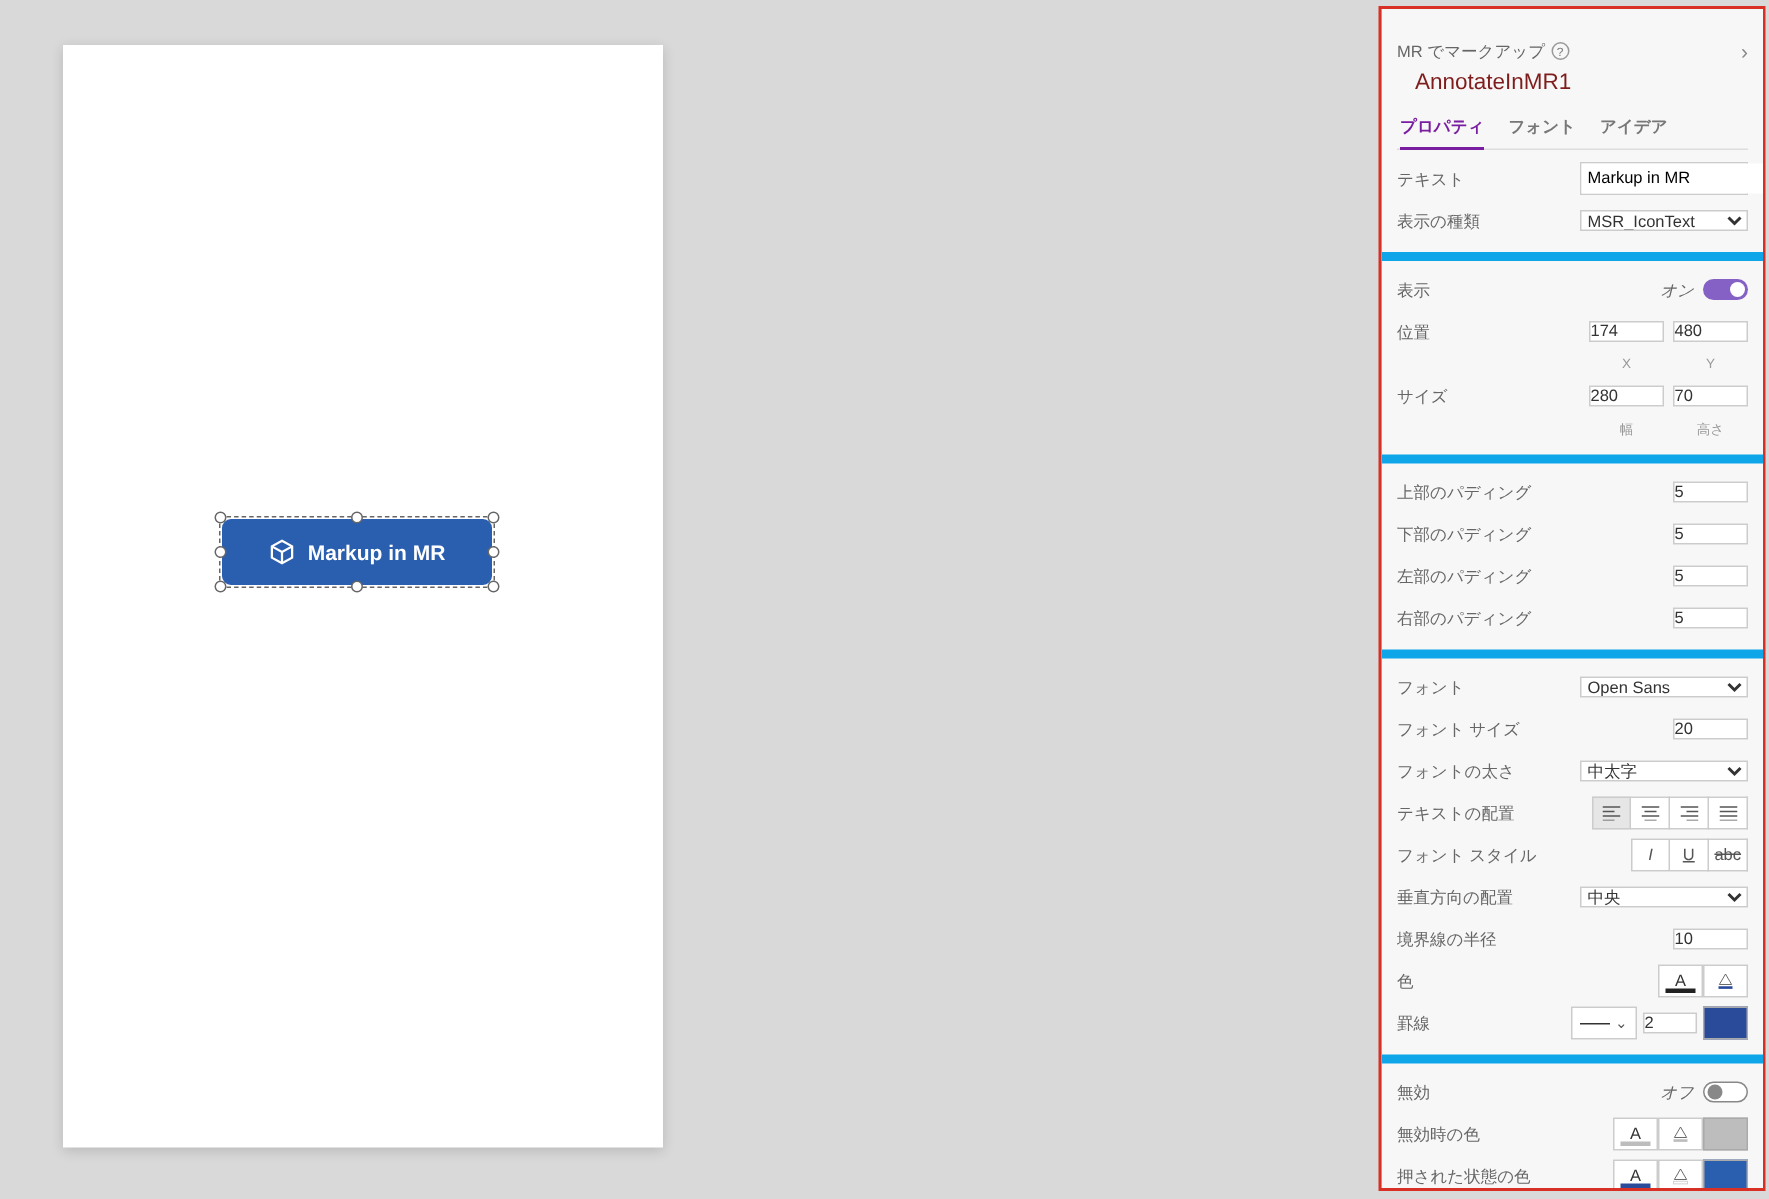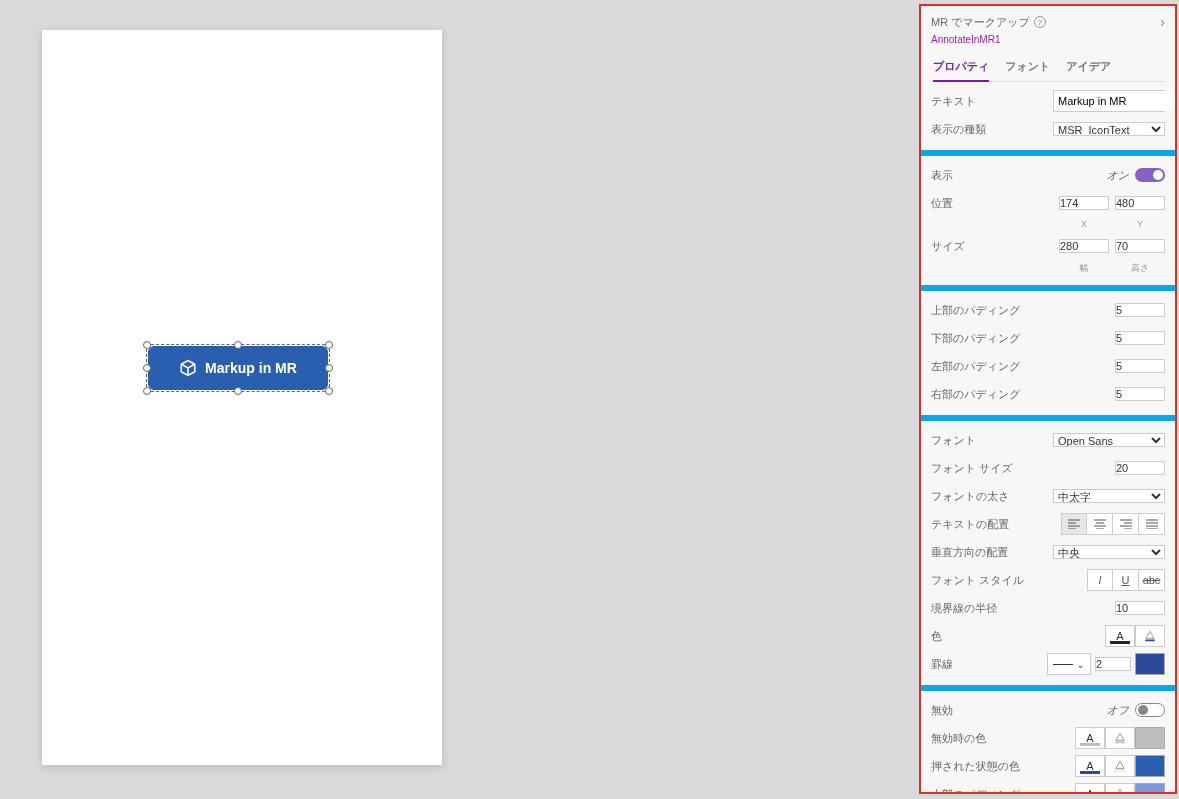--- a/index.html
+++ b/index.html
@@ -70,21 +70,21 @@
     position: absolute;
     right: 2px; top: 4px;
     width: 258px; height: 790px;
     background: #f7f7f7;
     border: 2px solid #d93025;
     overflow-y: auto;
     font-size: 11px;
     color: #555;
   }
   .pp-header {
-    padding: 8px 10px 0 10px;
+    padding: 20px 10px 0 10px;
   }
   .pp-title-row {
     display: flex;
     align-items: center;
     justify-content: space-between;
   }
   .pp-title {
     display: flex; align-items: center; gap: 4px;
     color: #666;
   }
@@ -96,22 +96,23 @@
     align-items: center; justify-content: center;
     font-size: 8px;
     color: #777;
   }
   .chev-right {
     color: #888;
     font-size: 14px;
   }
   .pp-name {
     margin-top: 4px;
-    font-size: 10px;
-    color: #a21caf;
+    font-size: 15px;
+    color: #7f1d1d;
+    margin-left: 12px;
   }
   .pp-tabs {
     display: flex;
     gap: 16px;
     margin-top: 14px;
     padding: 0 2px;
     border-bottom: 1px solid #ddd;
     font-weight: bold;
   }
   .pp-tab {
@@ -381,34 +382,34 @@
             <svg width="12" height="10">
               <line x1="0" y1="1" x2="12" y2="1" stroke="#555"></line>
               <line x1="0" y1="4" x2="12" y2="4" stroke="#555"></line>
               <line x1="0" y1="7" x2="12" y2="7" stroke="#555"></line>
               <line x1="0" y1="10" x2="12" y2="10" stroke="#555"></line>
             </svg>
           </div>
       </div>
     </div>
     <div class="row">
+      <span class="label">フォント スタイル</span>
+      <div class="btn-group">
+        <div class="btn" style="font-style:italic">I</div>
+        <div class="btn" style="text-decoration:underline">U</div>
+        <div class="btn">
+            <span style="text-decoration:line-through">abc</span>
+          </div>
+      </div>
+    </div>
+    <div class="row">
       <span class="label">垂直方向の配置</span>
       <select class="select">
         <option>中央</option>
       </select>
-    </div>
-    <div class="row">
-      <span class="label">フォント スタイル</span>
-      <div class="btn-group">
-        <div class="btn" style="font-style:italic">I</div>
-        <div class="btn" style="text-decoration:underline">U</div>
-        <div class="btn">
-            <span style="text-decoration:line-through">abc</span>
-          </div>
-      </div>
     </div>
     <div class="row">
       <span class="label">境界線の半径</span>
       <input class="input input-sm" value="10" style="">
     </div>
     <div class="row">
       <span class="label">色</span>
       <div class="btn-group">
         <div class="color-btn">A<span class="bar black"></span></div>
         <div class="fill-btn">

